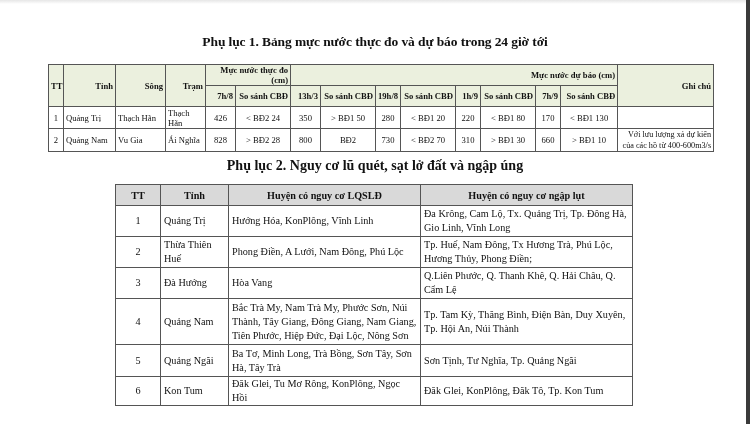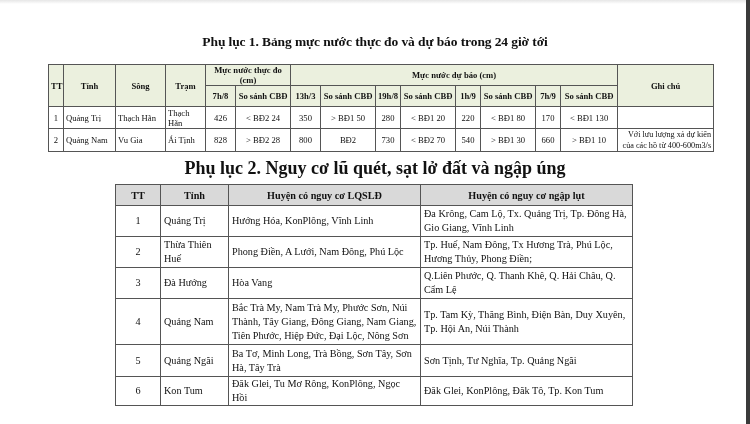--- a/index.html
+++ b/index.html
@@ -17,26 +17,26 @@
   .rightbar {
     position: absolute; left: 746px; top: 0; width: 4px; height: 424px;
     background: #3a3a3a;
   }
   .title1 {
     position: absolute; left: 0; top: 34px; width: 750px; text-align: center;
     font-weight: bold; font-size: 13.5px; letter-spacing: -0.1px;
   }
   .title2 {
     position: absolute; left: 0; top: 158px; width: 750px; text-align: center;
-    font-weight: bold; font-size: 18px;
+    font-weight: bold; font-size: 14px;
   }
   table { border-collapse: collapse; position: absolute; table-layout: fixed; }
   #t1 { left: 48px; top: 64px; width: 665px; font-size: 8.6px; }
   #t1 td, #t1 th { border: 1px solid #555; padding: 0 2px; overflow: hidden; }
-  #t1 th { background: #ebf0de; font-weight: bold; text-align: center; line-height: 10px; }
+  #t1 th { background: #ebf0de; font-weight: bold; text-align: right; line-height: 10px; }
   #t1 .hr1 th { height: 14px; }
   #t1 .hr2 th { height: 20px; }
   #t1 td { height: 21px; text-align: center; line-height: 10px; }
   #t1 td.l { text-align: left; }
   #t1 td.note { text-align: right; font-size: 8.2px; line-height: 11px; }
 
   #t2 { left: 115px; top: 184px; width: 517px; font-size: 10.2px; }
   #t2 td, #t2 th { border: 1px solid #555; padding: 0 3px; overflow: hidden; }
   #t2 th { background: #d9d9d9; font-weight: bold; text-align: center; height: 20px; }
   #t2 td { line-height: 14px; vertical-align: middle; }
@@ -107,28 +107,28 @@
       <td>220</td>
       <td>&lt; BĐ1 80</td>
       <td>170</td>
       <td>&lt; BĐ1 130</td>
       <td class="note"></td>
     </tr>
     <tr>
       <td>2</td>
       <td class="l">Quảng Nam</td>
       <td class="l">Vu Gia</td>
-      <td class="l">Ái Tịnh</td>
+      <td class="l">Ái Nghĩa</td>
       <td>828</td>
       <td>&gt; BĐ2 28</td>
       <td>800</td>
       <td>BĐ2</td>
       <td>730</td>
       <td>&lt; BĐ2 70</td>
-      <td>540</td>
+      <td>310</td>
       <td>&gt; BĐ1 30</td>
       <td>660</td>
       <td>&gt; BĐ1 10</td>
       <td class="note">Với lưu lượng xả dự kiến của các hồ từ 400-600m3/s</td>
     </tr>
   </tbody>
 </table>
 
 <div class="title2">Phụ lục 2. Nguy cơ lũ quét, sạt lở đất và ngập úng</div>
 
@@ -145,21 +145,21 @@
       <th>Tỉnh</th>
       <th>Huyện có nguy cơ LQSLĐ</th>
       <th>Huyện có nguy cơ ngập lụt</th>
     </tr>
   </thead>
   <tbody>
     <tr style="height:31px">
       <td class="c">1</td>
       <td>Quảng Trị</td>
       <td>Hướng Hóa, KonPlông, Vĩnh Linh</td>
-      <td>Đa Krông, Cam Lộ, Tx. Quảng Trị, Tp. Đông Hà, Gio Giang, Vĩnh Linh</td>
+      <td>Đa Krông, Cam Lộ, Tx. Quảng Trị, Tp. Đông Hà, Gio Linh, Vĩnh Long</td>
     </tr>
     <tr style="height:31px">
       <td class="c">2</td>
       <td>Thừa Thiên Huế</td>
       <td>Phong Điền, A Lưới, Nam Đông, Phú Lộc</td>
       <td>Tp. Huế, Nam Đông, Tx Hương Trà, Phú Lộc, Hương Thủy, Phong Điền;</td>
     </tr>
     <tr style="height:31px">
       <td class="c">3</td>
       <td>Đà Hướng</td>

